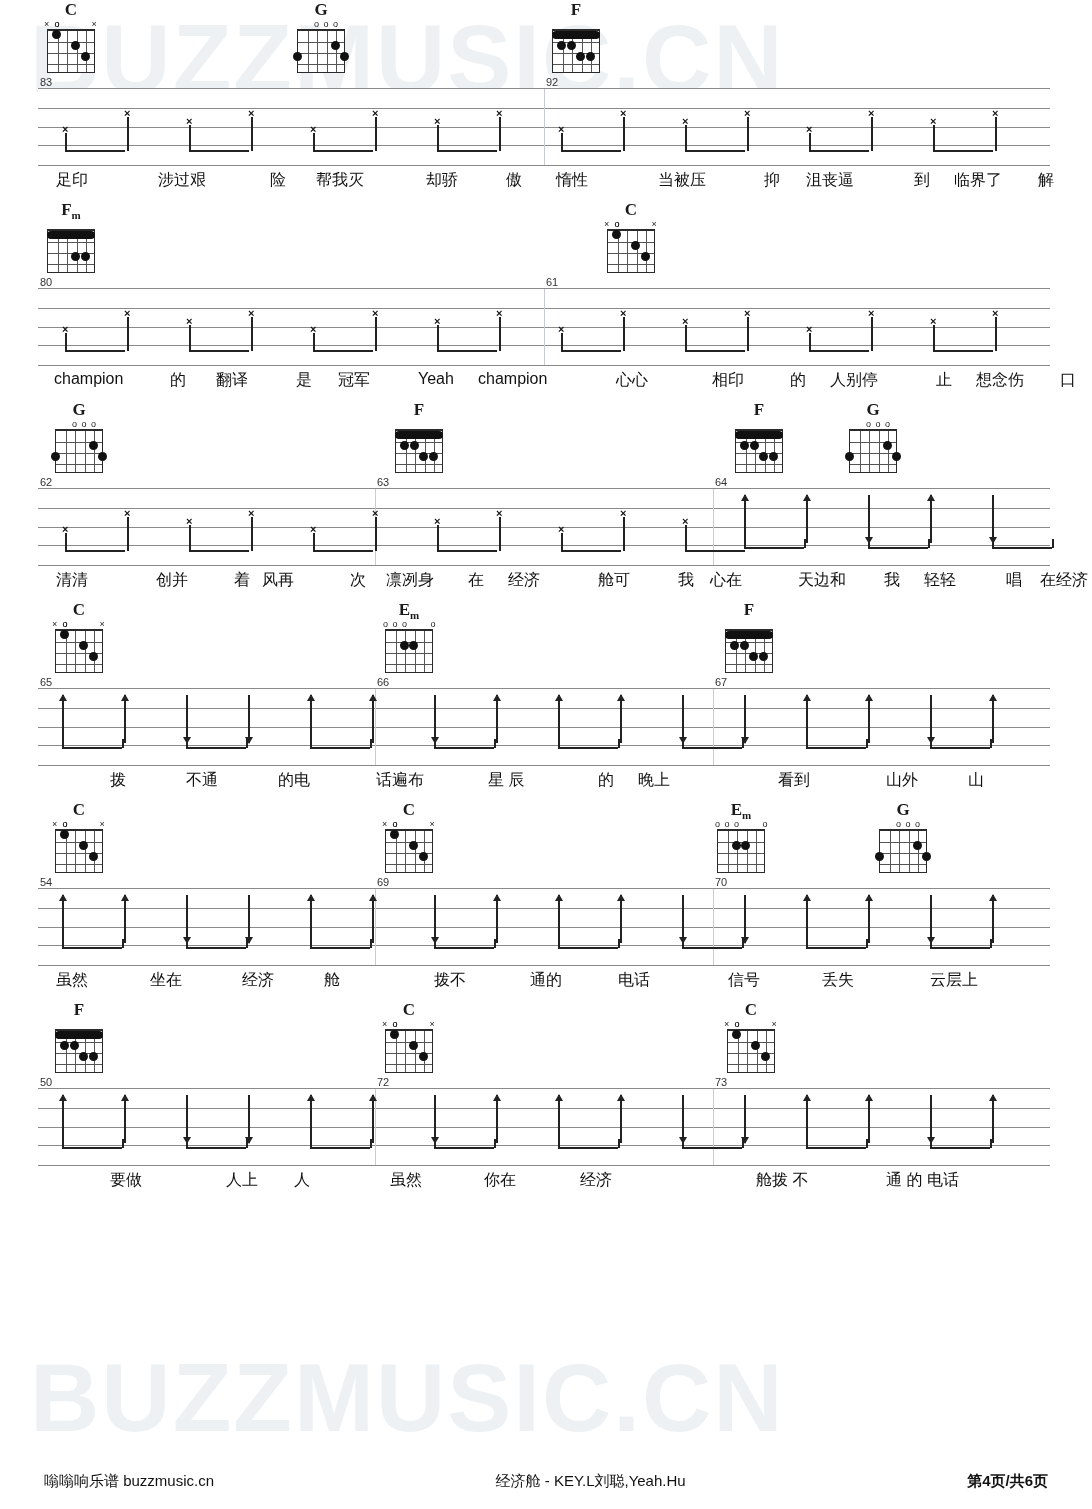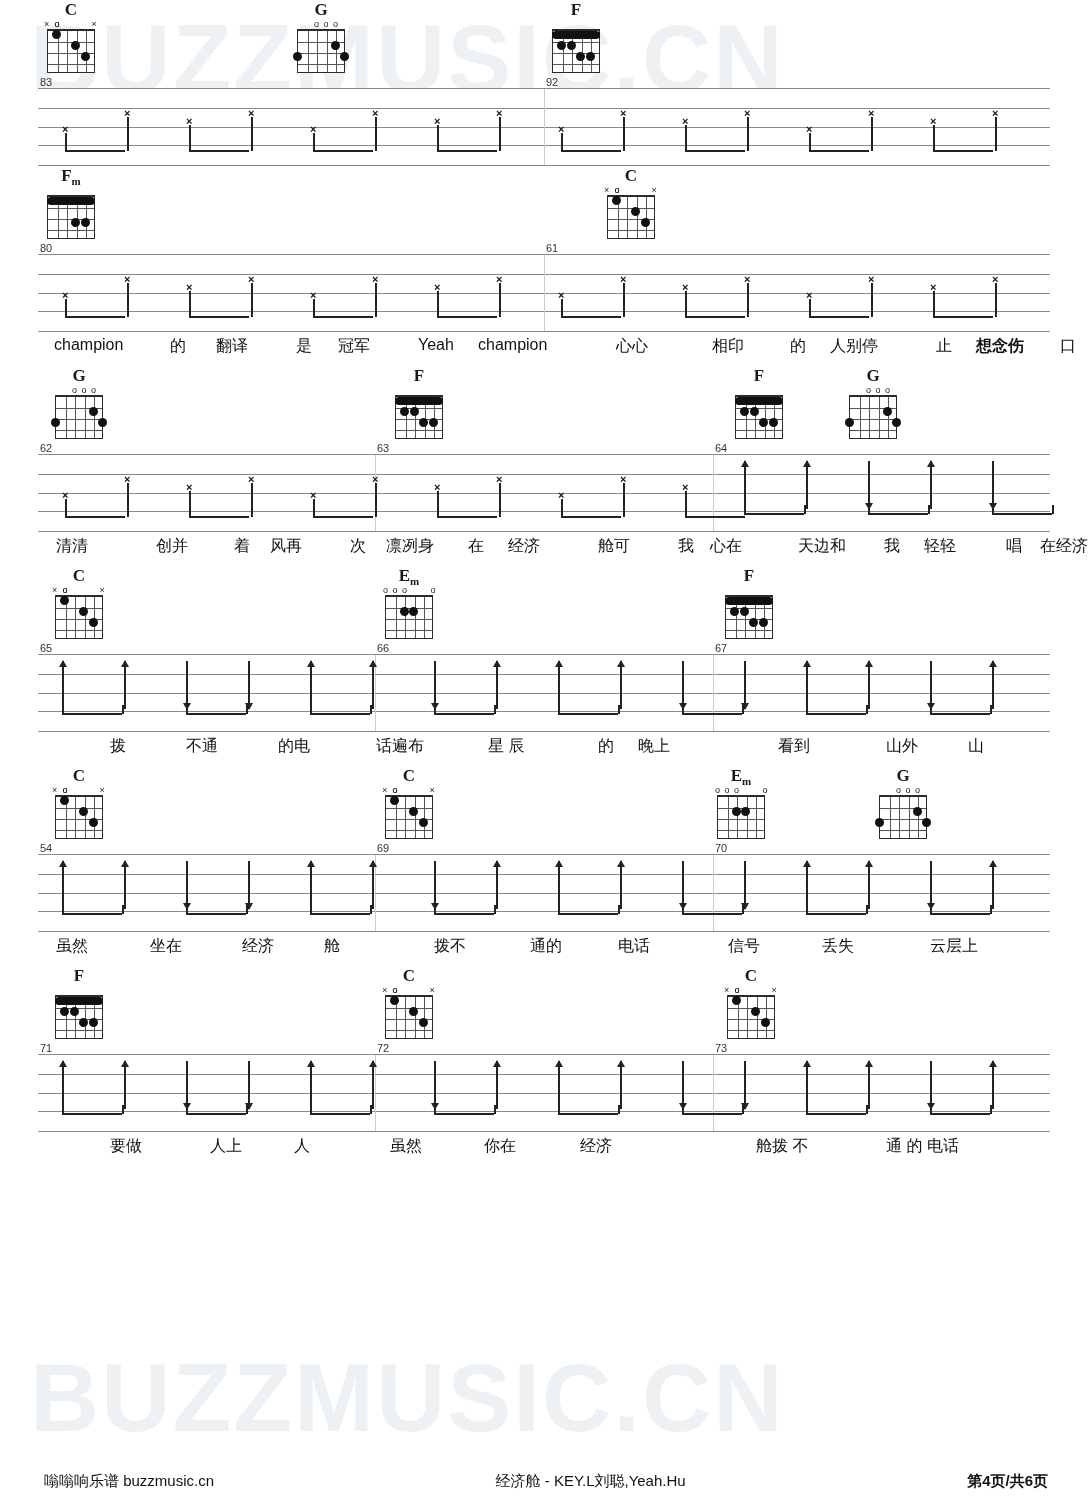--- a/index.html
+++ b/index.html
@@ -234,20 +234,35 @@
         <div class="stem" style="left: 771px; top: 44px; height: 18px;"></div>
         <div class="beam" style="left: 771px; top: 61px; width: 60px;"></div>
         <div class="xnote" style="left: 830px; top: 18px;">×</div>
         <div class="stem" style="left: 833px; top: 28px; height: 34px;"></div>
         <div class="xnote" style="left: 892px; top: 26px;">×</div>
         <div class="stem" style="left: 895px; top: 36px; height: 26px;"></div>
         <div class="beam" style="left: 895px; top: 61px; width: 60px;"></div>
         <div class="xnote" style="left: 954px; top: 18px;">×</div>
         <div class="stem" style="left: 957px; top: 28px; height: 34px;"></div>
       </div>
+      <div class="lyrics">
+        <div class="lyric" style="left: 18px;">足印</div>
+        <div class="lyric" style="left: 120px;">涉过艰</div>
+        <div class="lyric" style="left: 232px;">险</div>
+        <div class="lyric" style="left: 278px;">帮我灭</div>
+        <div class="lyric" style="left: 388px;">却骄</div>
+        <div class="lyric" style="left: 468px;">傲</div>
+        <div class="lyric" style="left: 518px;">惰性</div>
+        <div class="lyric" style="left: 620px;">当被压</div>
+        <div class="lyric" style="left: 726px;">抑</div>
+        <div class="lyric" style="left: 768px;">沮丧逼</div>
+        <div class="lyric" style="left: 876px;">到</div>
+        <div class="lyric" style="left: 916px;">临界了</div>
+        <div class="lyric" style="left: 1000px;">解</div>
+      </div>
     </div>
     <div class="system">
       <div class="chords">
         <div class="chordbox" style="left: 40px;">
           <div class="chordname"><span>F</span><sub>m</sub></div>
           <div class="diagram">
             <div class="grid">
               <div class="v" style="left: 9.5px;"></div>
               <div class="v" style="left: 19px;"></div>
               <div class="v" style="left: 28.5px;"></div>
@@ -338,21 +353,21 @@
         <div class="lyric" style="left: 178px;">翻译</div>
         <div class="lyric" style="left: 258px;">是</div>
         <div class="lyric" style="left: 300px;">冠军</div>
         <div class="lyric" style="left: 380px;">Yeah</div>
         <div class="lyric" style="left: 440px;">champion</div>
         <div class="lyric" style="left: 578px;">心心</div>
         <div class="lyric" style="left: 674px;">相印</div>
         <div class="lyric" style="left: 752px;">的</div>
         <div class="lyric" style="left: 792px;">人别停</div>
         <div class="lyric" style="left: 898px;">止</div>
-        <div class="lyric" style="left: 938px; font-weight: bold;">想念伤</div>
+        <div class="lyric" style="left: 938px;">想念伤</div>
         <div class="lyric" style="left: 1022px;">口</div>
       </div>
     </div>
     <div class="system">
       <div class="chords">
         <div class="chordbox" style="left: 48px;">
           <div class="chordname"><span>G</span></div>
           <div class="diagram">
             <div class="grid">
               <div class="v" style="left: 9.5px;"></div>
@@ -484,21 +499,21 @@
         <div class="arrow up" style="left: 892px; top: 6px; height: 48px;"></div>
         <div class="arrow down" style="left: 954px; top: 6px; height: 48px;"></div>
         <div class="beam" style="left: 954px; top: 58px; width: 60px;"></div>
         <div class="stem" style="left: 954px; top: 50px; height: 9px;"></div>
         <div class="stem" style="left: 1014px; top: 50px; height: 9px;"></div>
       </div>
       <div class="lyrics">
         <div class="lyric" style="left: 18px;">清清</div>
         <div class="lyric" style="left: 118px;">创并</div>
         <div class="lyric" style="left: 196px;">着</div>
-        <div class="lyric" style="left: 232px;">风再</div>
+        <div class="lyric" style="left: 224px;">风再</div>
         <div class="lyric" style="left: 312px;">次</div>
         <div class="lyric" style="left: 348px;">凛冽身</div>
         <div class="lyric" style="left: 430px;">在</div>
         <div class="lyric" style="left: 470px;">经济</div>
         <div class="lyric" style="left: 560px;">舱可</div>
         <div class="lyric" style="left: 640px;">我</div>
         <div class="lyric" style="left: 672px;">心在</div>
         <div class="lyric" style="left: 760px;">天边和</div>
         <div class="lyric" style="left: 846px;">我</div>
         <div class="lyric" style="left: 886px;">轻轻</div>
@@ -852,21 +867,21 @@
               <div class="xmark" style="left: -3px; top: 0px;">×</div>
               <div class="xmark" style="left: 44.5px; top: 0px;">×</div>
               <div class="dot" style="left: 5px; top: 10px;"></div>
               <div class="dot" style="left: 24px; top: 21px;"></div>
               <div class="dot" style="left: 33.5px; top: 32px;"></div>
             </div>
           </div>
         </div>
       </div>
       <div class="staff">
-        <div class="measnum" style="left: 2px;">71</div>
+        <div class="measnum" style="left: 2px;">50</div>
         <div class="barline" style="left: 337px;"></div>
         <div class="measnum" style="left: 339px;">72</div>
         <div class="barline" style="left: 675px;"></div>
         <div class="measnum" style="left: 677px;">73</div>
         <div class="arrow up" style="left: 24px; top: 6px; height: 48px;"></div>
         <div class="beam" style="left: 24px; top: 58px; width: 60px;"></div>
         <div class="stem" style="left: 24px; top: 50px; height: 9px;"></div>
         <div class="stem" style="left: 84px; top: 50px; height: 9px;"></div>
         <div class="arrow up" style="left: 86px; top: 6px; height: 48px;"></div>
         <div class="arrow down" style="left: 148px; top: 6px; height: 48px;"></div>
@@ -900,21 +915,21 @@
         <div class="stem" style="left: 828px; top: 50px; height: 9px;"></div>
         <div class="arrow up" style="left: 830px; top: 6px; height: 48px;"></div>
         <div class="arrow down" style="left: 892px; top: 6px; height: 48px;"></div>
         <div class="beam" style="left: 892px; top: 58px; width: 60px;"></div>
         <div class="stem" style="left: 892px; top: 50px; height: 9px;"></div>
         <div class="stem" style="left: 952px; top: 50px; height: 9px;"></div>
         <div class="arrow up" style="left: 954px; top: 6px; height: 48px;"></div>
       </div>
       <div class="lyrics">
         <div class="lyric" style="left: 72px;">要做</div>
-        <div class="lyric" style="left: 172px;">人上</div>
+        <div class="lyric" style="left: 188px;">人上</div>
         <div class="lyric" style="left: 256px;">人</div>
         <div class="lyric" style="left: 352px;">虽然</div>
         <div class="lyric" style="left: 446px;">你在</div>
         <div class="lyric" style="left: 542px;">经济</div>
         <div class="lyric" style="left: 718px;">舱拨 不</div>
         <div class="lyric" style="left: 848px;">通 的 电话</div>
       </div>
     </div>
   </div>
 

